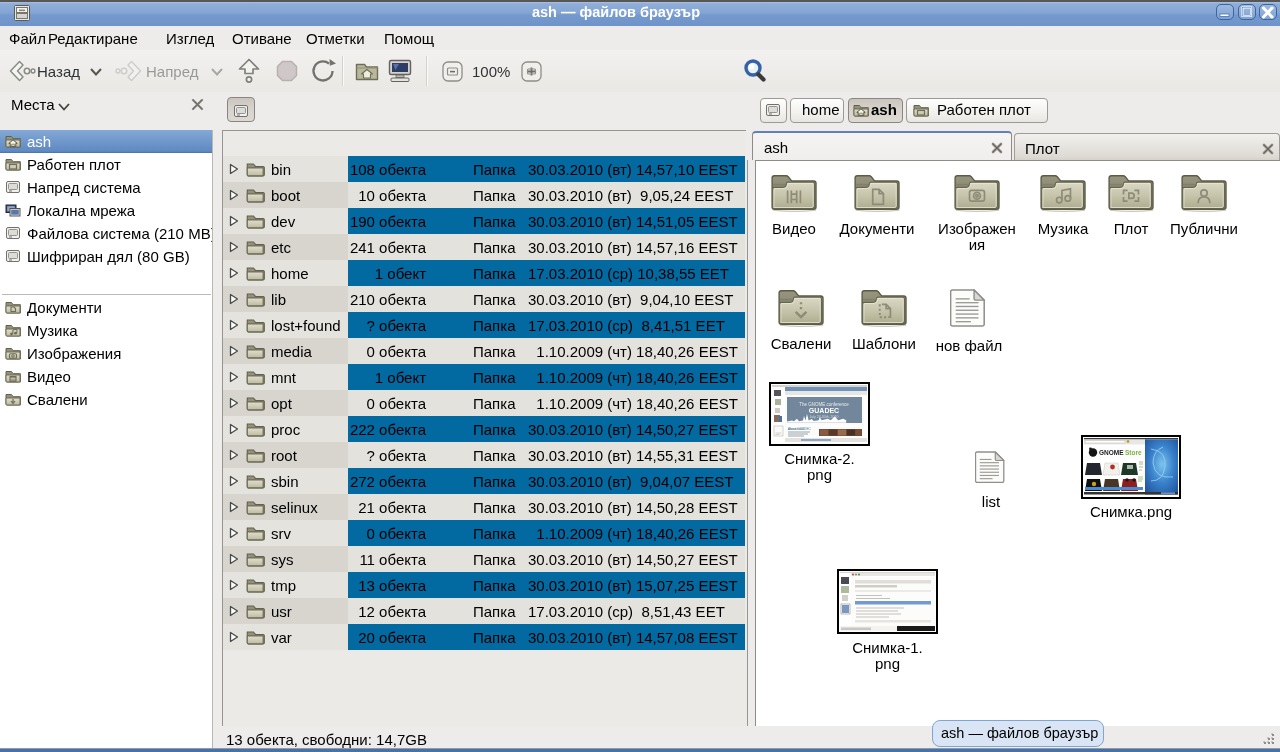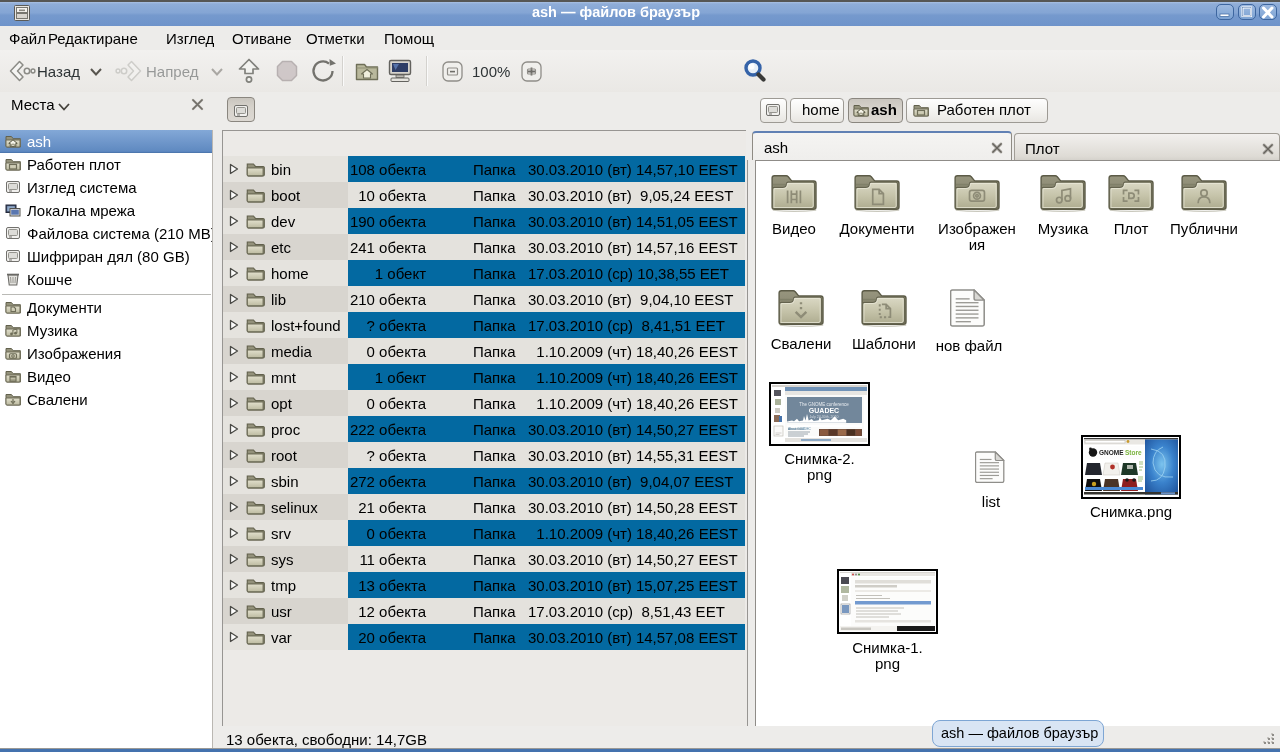--- a/index.html
+++ b/index.html
@@ -234,21 +234,21 @@
       <svg width="16" height="16">
         <use href="#f16"></use>
         <rect x="4.5" y="8.5" width="7" height="4.5" fill="none" stroke="#6e6d58" stroke-width="1.2"></rect>
       </svg>
       <span class="lbl">Работен плот</span>
     </div>
  <div class="srow" style="top:46px">
       <svg width="16" height="16">
         <use href="#drive16"></use>
       </svg>
-      <span class="lbl">Изглед система</span>
+      <span class="lbl">Напред система</span>
     </div>
  <div class="srow" style="top:69px">
       <svg width="16" height="16">
         <rect x="1" y="3" width="10" height="7.5" fill="#3c4b66" stroke="#23293a" stroke-width="1"></rect>
         <rect x="2.2" y="4.2" width="7.6" height="5" fill="#8fa8c8"></rect>
         <rect x="5" y="6.5" width="10" height="7.5" fill="#e8e6e2" stroke="#55544f" stroke-width="1"></rect>
         <rect x="6.2" y="7.7" width="7.6" height="5" fill="#5a77b0"></rect>
       </svg>
       <span class="lbl">Локална мрежа</span>
     </div>
@@ -256,28 +256,20 @@
       <svg width="16" height="16">
         <use href="#drive16"></use>
       </svg>
       <span class="lbl">Файлова система (210 MB)</span>
     </div>
  <div class="srow" style="top:115px">
       <svg width="16" height="16">
         <use href="#drive16"></use>
       </svg>
       <span class="lbl">Шифриран дял (80 GB)</span>
-    </div>
- <div class="srow" style="top:138px">
-      <svg width="16" height="16">
-        <path d="M3 4 L4.2 14 h7.6 L13 4 Z" fill="#e3e2de" stroke="#6a6965" stroke-width="1.1"></path>
-        <path d="M2 3.5 h12" stroke="#6a6965" stroke-width="1.6"></path>
-        <path d="M5.5 6 l.5 6 M8 6 v6 M10.5 6 l-.5 6" stroke="#9a9993" stroke-width="1"></path>
-      </svg>
-      <span class="lbl">Кошче</span>
     </div>
  <div class="abs" style="left:2px;top:164px;width:209px;height:1px;background:#babab6"></div>
  <div class="srow" style="top:166px">
       <svg width="16" height="16">
         <use href="#f16"></use>
         <path d="M6 8 h3 l1.5 1.5 v3 h-4.5 Z" fill="none" stroke="#6e6d58" stroke-width="1.1"></path>
       </svg>
       <span class="lbl">Документи</span>
     </div>
  <div class="srow" style="top:189px">

